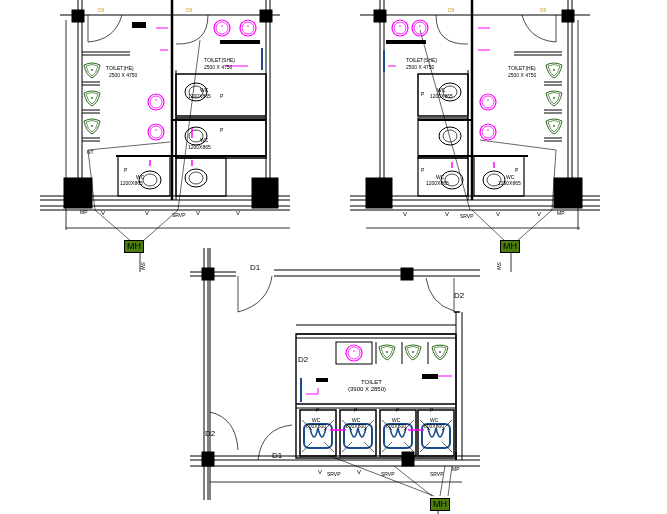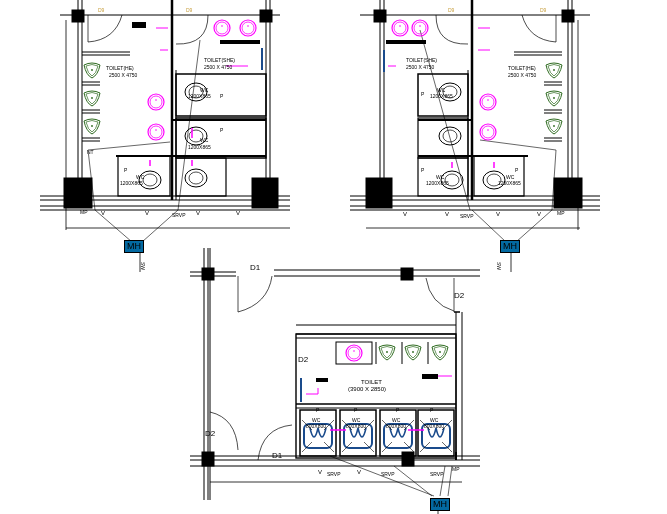--- a/index.html
+++ b/index.html
@@ -2,21 +2,21 @@
 <html><head>
 <meta charset="utf-8">
 <style>
   html,body{margin:0;padding:0;background:#ffffff;}
   body{width:667px;height:514px;overflow:hidden;position:relative;font-family:"Liberation Sans",sans-serif;}
   #canvas{position:absolute;left:0;top:0;width:667px;height:514px;}
   .lbl{position:absolute;font-family:"Liberation Sans",sans-serif;color:#000;white-space:nowrap;line-height:1;}
   .lbl.small{font-size:6px;}
   .lbl.tiny{font-size:5px;}
   .lbl.mid{font-size:8px;}
-  .mh{position:absolute;border:1px solid #000;background:#0369a1;font-size:9px;padding:1px 2px;line-height:1;font-family:"Liberation Sans",sans-serif;}
+  .mh{position:absolute;border:1px solid #000;background:#4d7c0f;font-size:9px;padding:1px 2px;line-height:1;font-family:"Liberation Sans",sans-serif;}
   .vt{position:absolute;font-size:5px;transform:rotate(90deg);transform-origin:left top;font-family:"Liberation Sans",sans-serif;}
 </style>
 </head>
 <body>
 
 <svg id="canvas" width="667" height="514" viewBox="0 0 667 514" xmlns="http://www.w3.org/2000/svg">
   <defs>
     <g id="basin">
       <circle r="8" fill="none" stroke="#ff00ff" stroke-width="1.2"></circle>
       <circle r="6" fill="none" stroke="#ff00ff" stroke-width="0.8"></circle>

